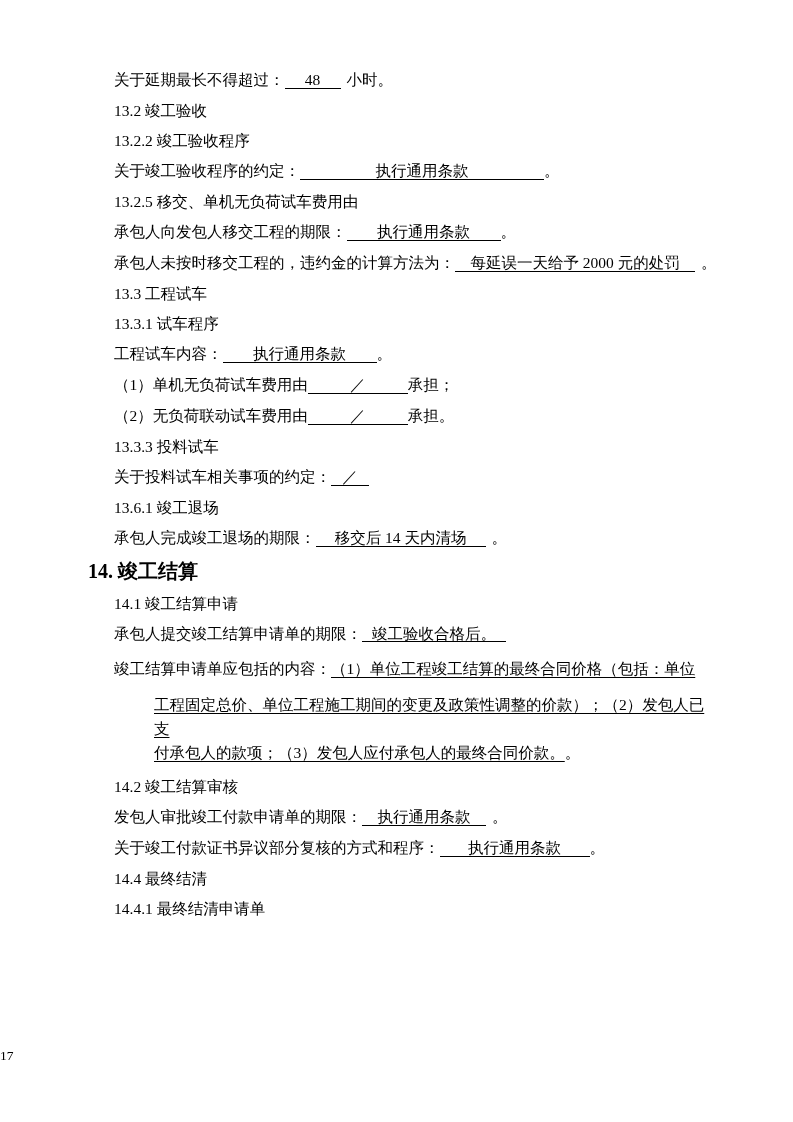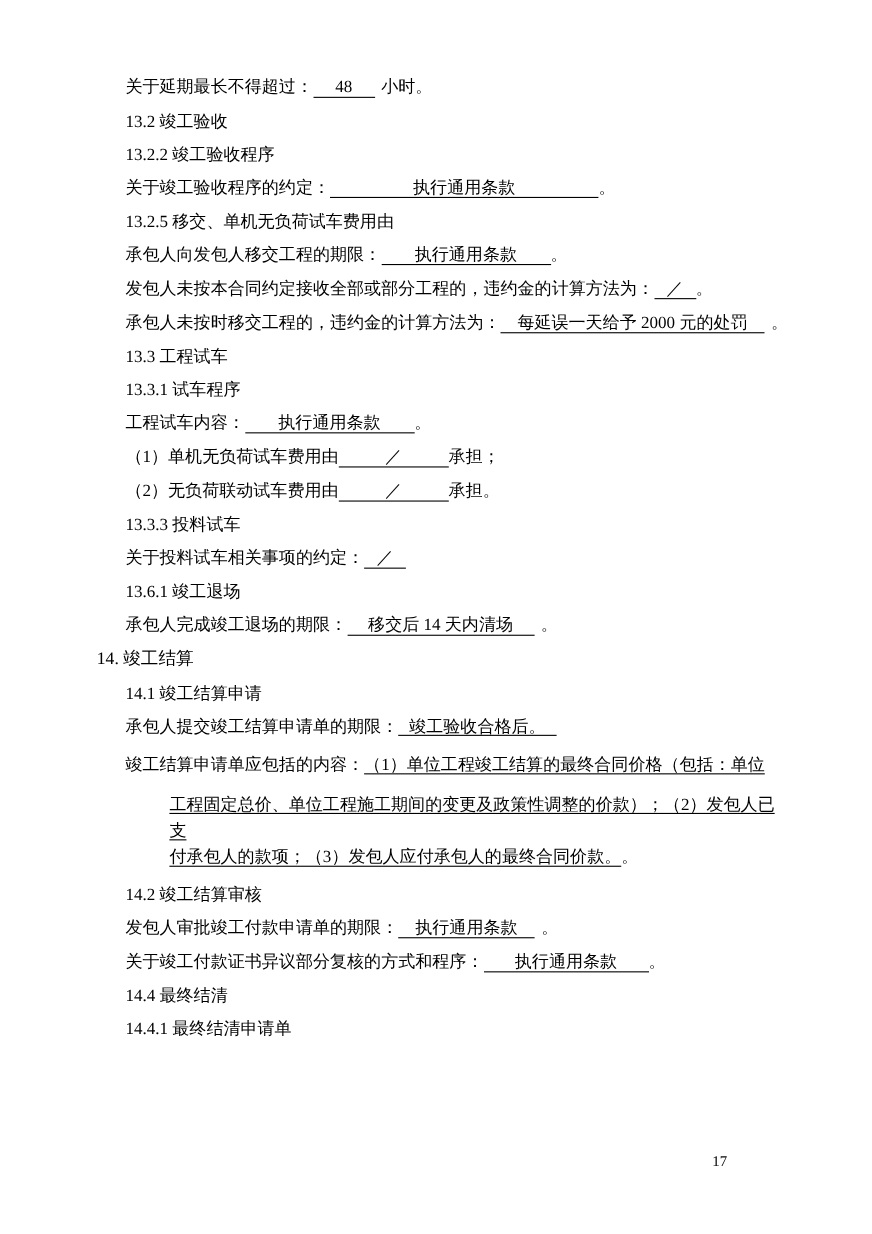--- a/index.html
+++ b/index.html
@@ -24,22 +24,22 @@
   .line {
     font-size: 15.5px;
     line-height: 1.0;
     margin: 0 0 14.5px 0;
     white-space: nowrap;
   }
   .indent {
     padding-left: 26px;
   }
   .heading {
-    font-weight: normal;
-    font-size: 16px;
+    font-weight: bold;
+    font-size: 20px;
     padding-left: 0;
   }
   
   .blank {
     display: inline-block;
     text-align: center;
     border-bottom: 1px solid #000;
     padding: 0 2px;
     line-height: 1.0;
     font-family: Liberation Serif, serif;
@@ -60,21 +60,21 @@
   .u {
     text-decoration: underline;
     text-underline-offset: 3px;
     margin-top: 12px;
   }
   .pagenum {
     position: absolute;
     bottom: 58px;
     left: 0;
     width: 661px;
-    text-align: right;
+    text-align: left;
     font-size: 13.5px;
     font-family: "Liberation Serif", serif;
   }
   .sp1 { display:inline-block; width:6px; }
 </style>
 </head>
 <body>
 
 <div class="page">
 
@@ -90,23 +90,20 @@
     <span>关于竣工验收程序的约定：</span><span class="blank" style="min-width:240px">执行通用条款</span><span>。</span>
   </p>
 
 
   <p class="line indent">13.2.5 移交、单机无负荷试车费用由</p>
 
   <p class="line indent">
     <span>承包人向发包人移交工程的期限：</span><span class="blank" style="min-width:150px">执行通用条款</span><span>。</span>
   </p>
 
-  <p class="line indent">
-    <span>发包人未按本合同约定接收全部或部分工程的，违约金的计算方法为：</span><span class="blank blank-sm">／</span><span>。</span>
-  </p>
 
   <p class="line indent">
     <span>承包人未按时移交工程的，违约金的计算方法为：</span><span class="blank" style="min-width:236px">每延误一天给予 2000 元的处罚</span><span class="sp1"></span><span>。</span>
   </p>
 
   <p class="line indent">13.3  工程试车</p>
 
   <p class="line indent">13.3.1  试车程序</p>
 
   <p class="line indent">

